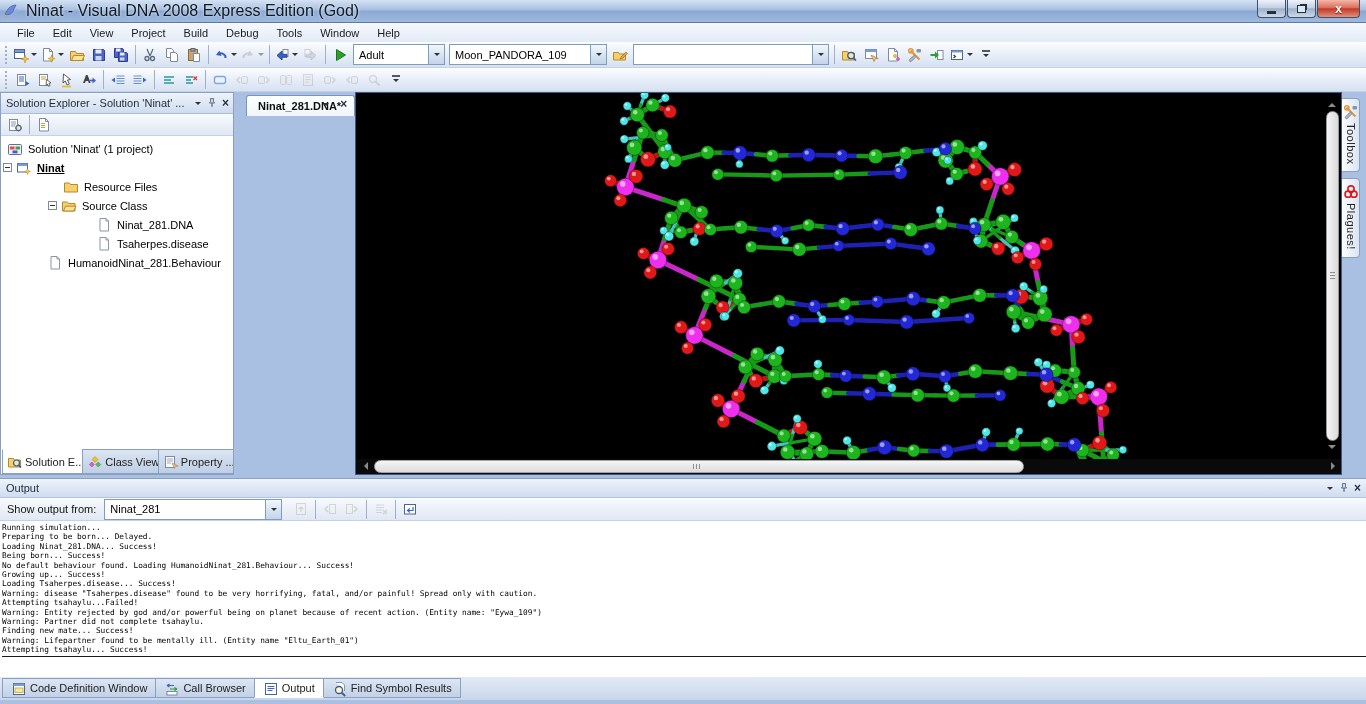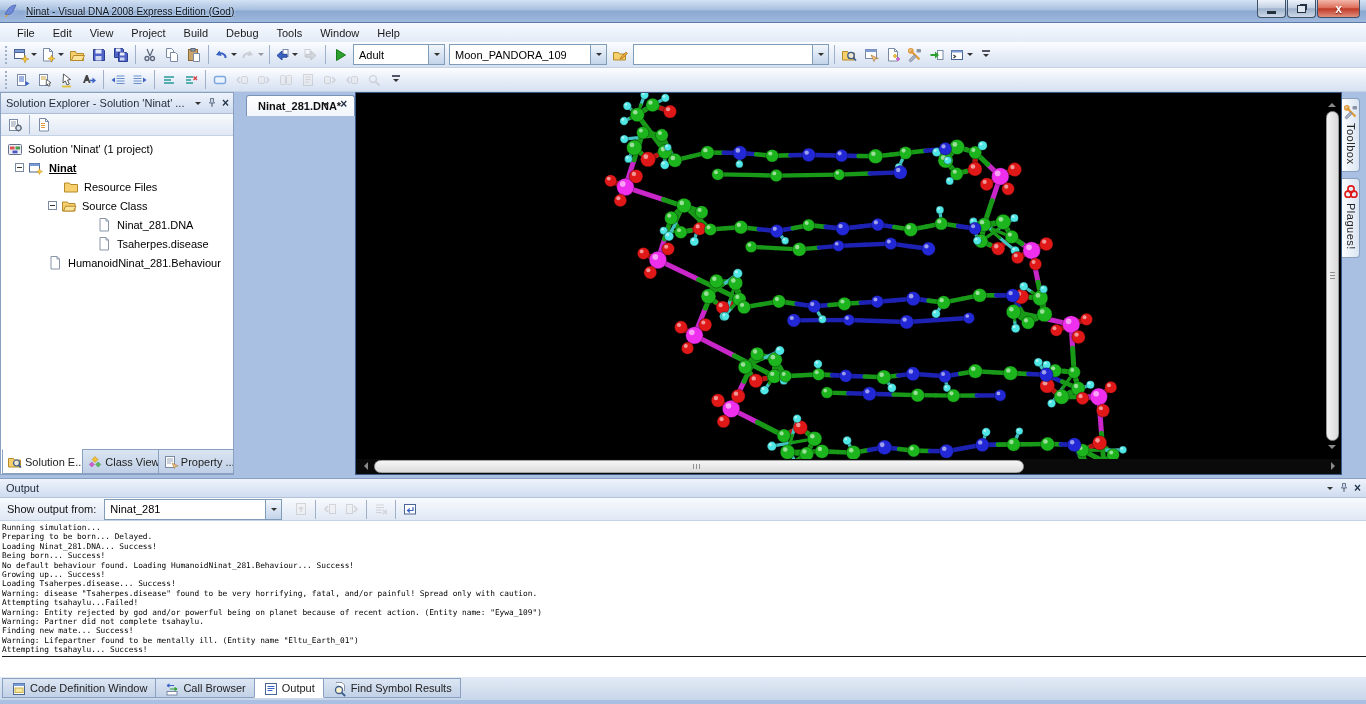--- a/index.html
+++ b/index.html
@@ -4,21 +4,21 @@
 <style>
   * { box-sizing: border-box; margin: 0; padding: 0; }
   html,body { width:1366px; height:704px; overflow:hidden; }
   body { font-family:"Liberation Sans", sans-serif; font-size:11px; background:#a9c0e2; position:relative; cursor:default; }
 
   
   .titlebar { height:23px; display:flex; align-items:center;
     background:linear-gradient(#d4e2f4 0%, #a7bfe0 45%, #8ba8d2 50%, #9fb9de 100%);
     border-bottom:1px solid #5c7aa6; padding-left:4px; }
   .titlebar .win-icon { width:17px; height:16px; margin-right:5px; }
-  .title-text { font-size:10px; color:#101820; text-shadow:0 0 3px #e8f2ff; white-space:nowrap;text-decoration:underline; }
+  .title-text { font-size:16px; color:#101820; text-shadow:0 0 3px #e8f2ff; white-space:nowrap; }
   .caption-btns { margin-left:auto; display:flex; align-self:flex-start; margin-right:6px; }
   .cap-btn { width:29px; height:18px; border:1px solid #3f5167; border-top:none; border-radius:0 0 4px 4px;
     background:linear-gradient(#eef3fa, #c2d0e2 45%, #9db1ca 52%, #cdd9e9 100%);
     display:flex; align-items:center; justify-content:center; font-weight:bold; color:#202a38; font-size:11px; margin-left:1px;}
   .cap-btn.close { width:43px; color:#fff;
     background:linear-gradient(#f3b7ab, #dd6f5a 45%, #c03a28 52%, #e2907f 100%); }
   .cap-glyph-min { width:9px; height:3px; background:#25303f; margin-top:7px; }
   .cap-glyph-rest { width:9px; height:8px; border:1px solid #25303f; background:#dfe8f2; box-shadow:2px -2px 0 -1px #25303f; }
   .cap-glyph-x { font-size:12px; font-weight:bold; text-shadow:0 1px 1px #7a1408; }
 
@@ -554,21 +554,21 @@
           <span class="icon">
             <svg width="16" height="16" viewBox="0 0 16 16">
               <rect x="1.5" y="3.5" width="13" height="10" rx="1" fill="#eceef4" stroke="#667089"></rect>
               <rect x="3" y="5.5" width="4.5" height="3" fill="#e05050"></rect>
               <rect x="8.5" y="5.5" width="4.5" height="3" fill="#4a9a4a"></rect>
               <rect x="5.5" y="9.5" width="5" height="2.8" fill="#4a58c0"></rect>
             </svg>
           </span>
           <span>Solution 'Ninat' (1 project)</span>
         </div>
-        <div class="tree-row" style="padding-left: 14px; text-decoration: underline;">
+        <div class="tree-row" style="padding-left: 2px; text-decoration: underline;">
           <span class="exp"></span>
           <span class="icon">
             <svg width="16" height="16" viewBox="0 0 16 16">
               <rect x="1.5" y="3.5" width="10" height="8.5" fill="#fff" stroke="#4a6592"></rect>
               <rect x="1.5" y="3.5" width="10" height="2.5" fill="#7b9bd4"></rect>
               <path d="M11.5 8.5l.9 2.2 2.2.9-2.2.9-.9 2.2-.9-2.2-2.2-.9 2.2-.9z" fill="#f7c53d" stroke="#b8860b" stroke-width=".4"></path>
             </svg>
           </span>
           <span style="font-weight: bold;">Ninat</span>
         </div>

